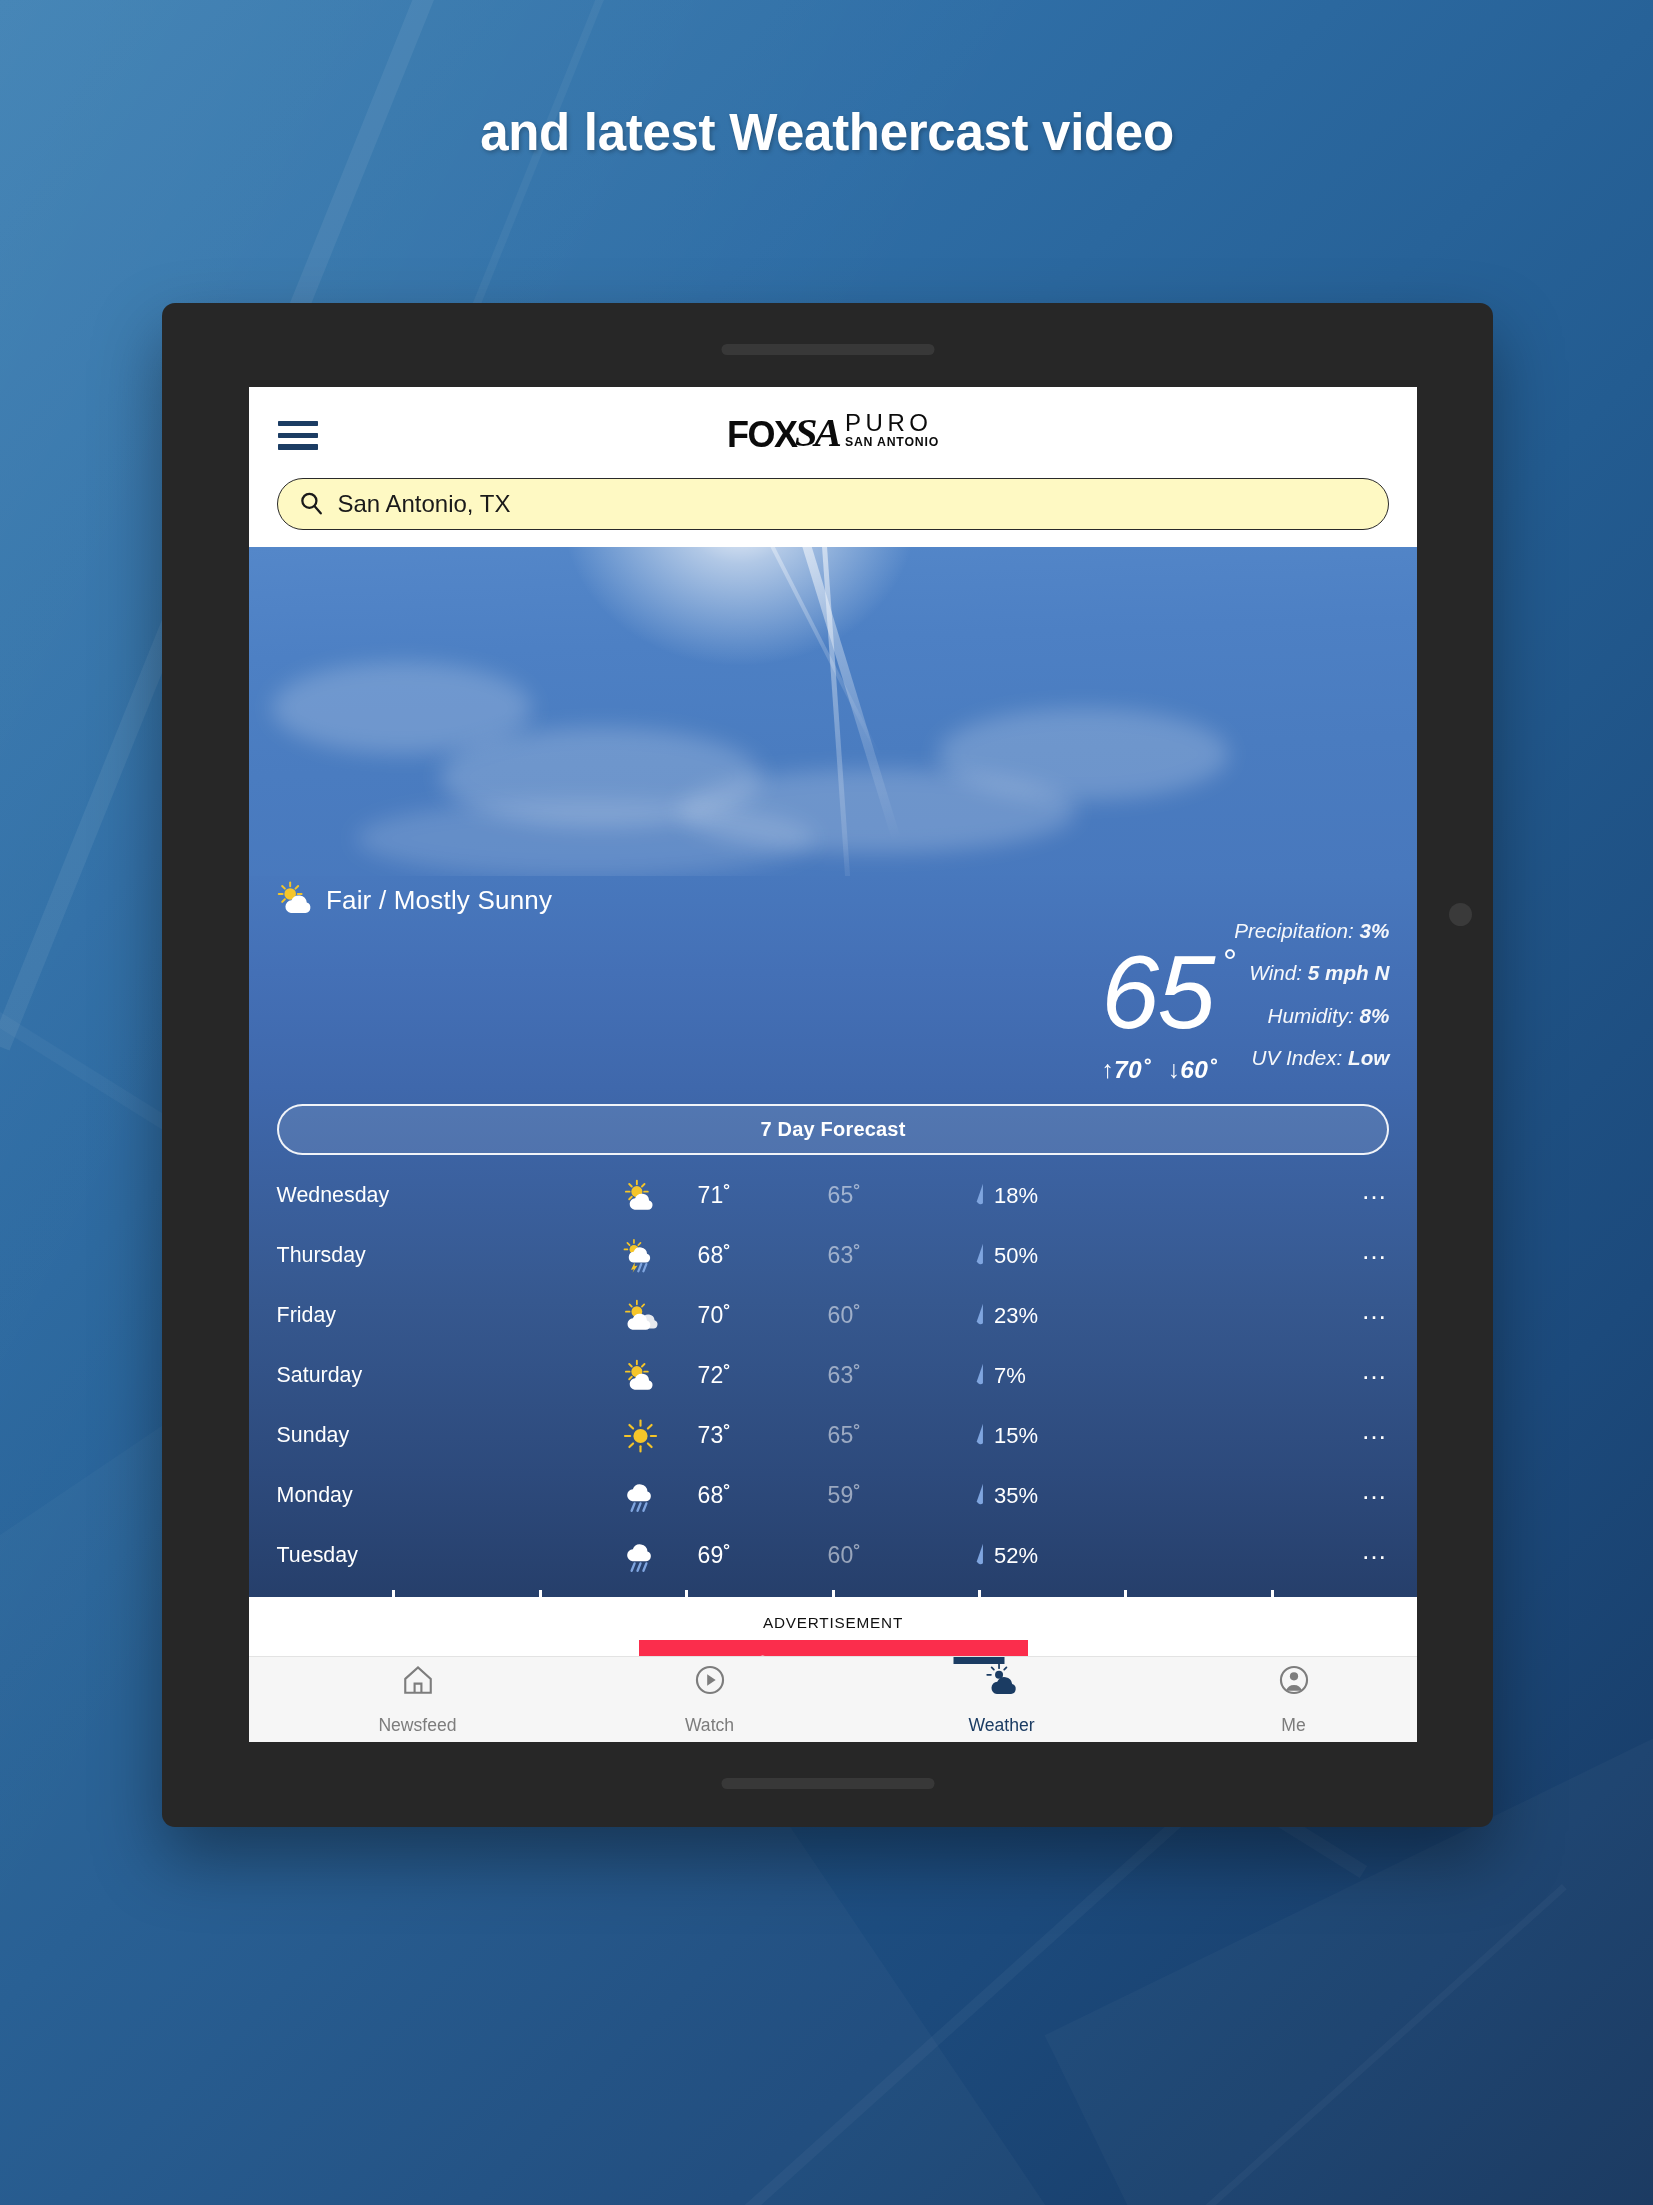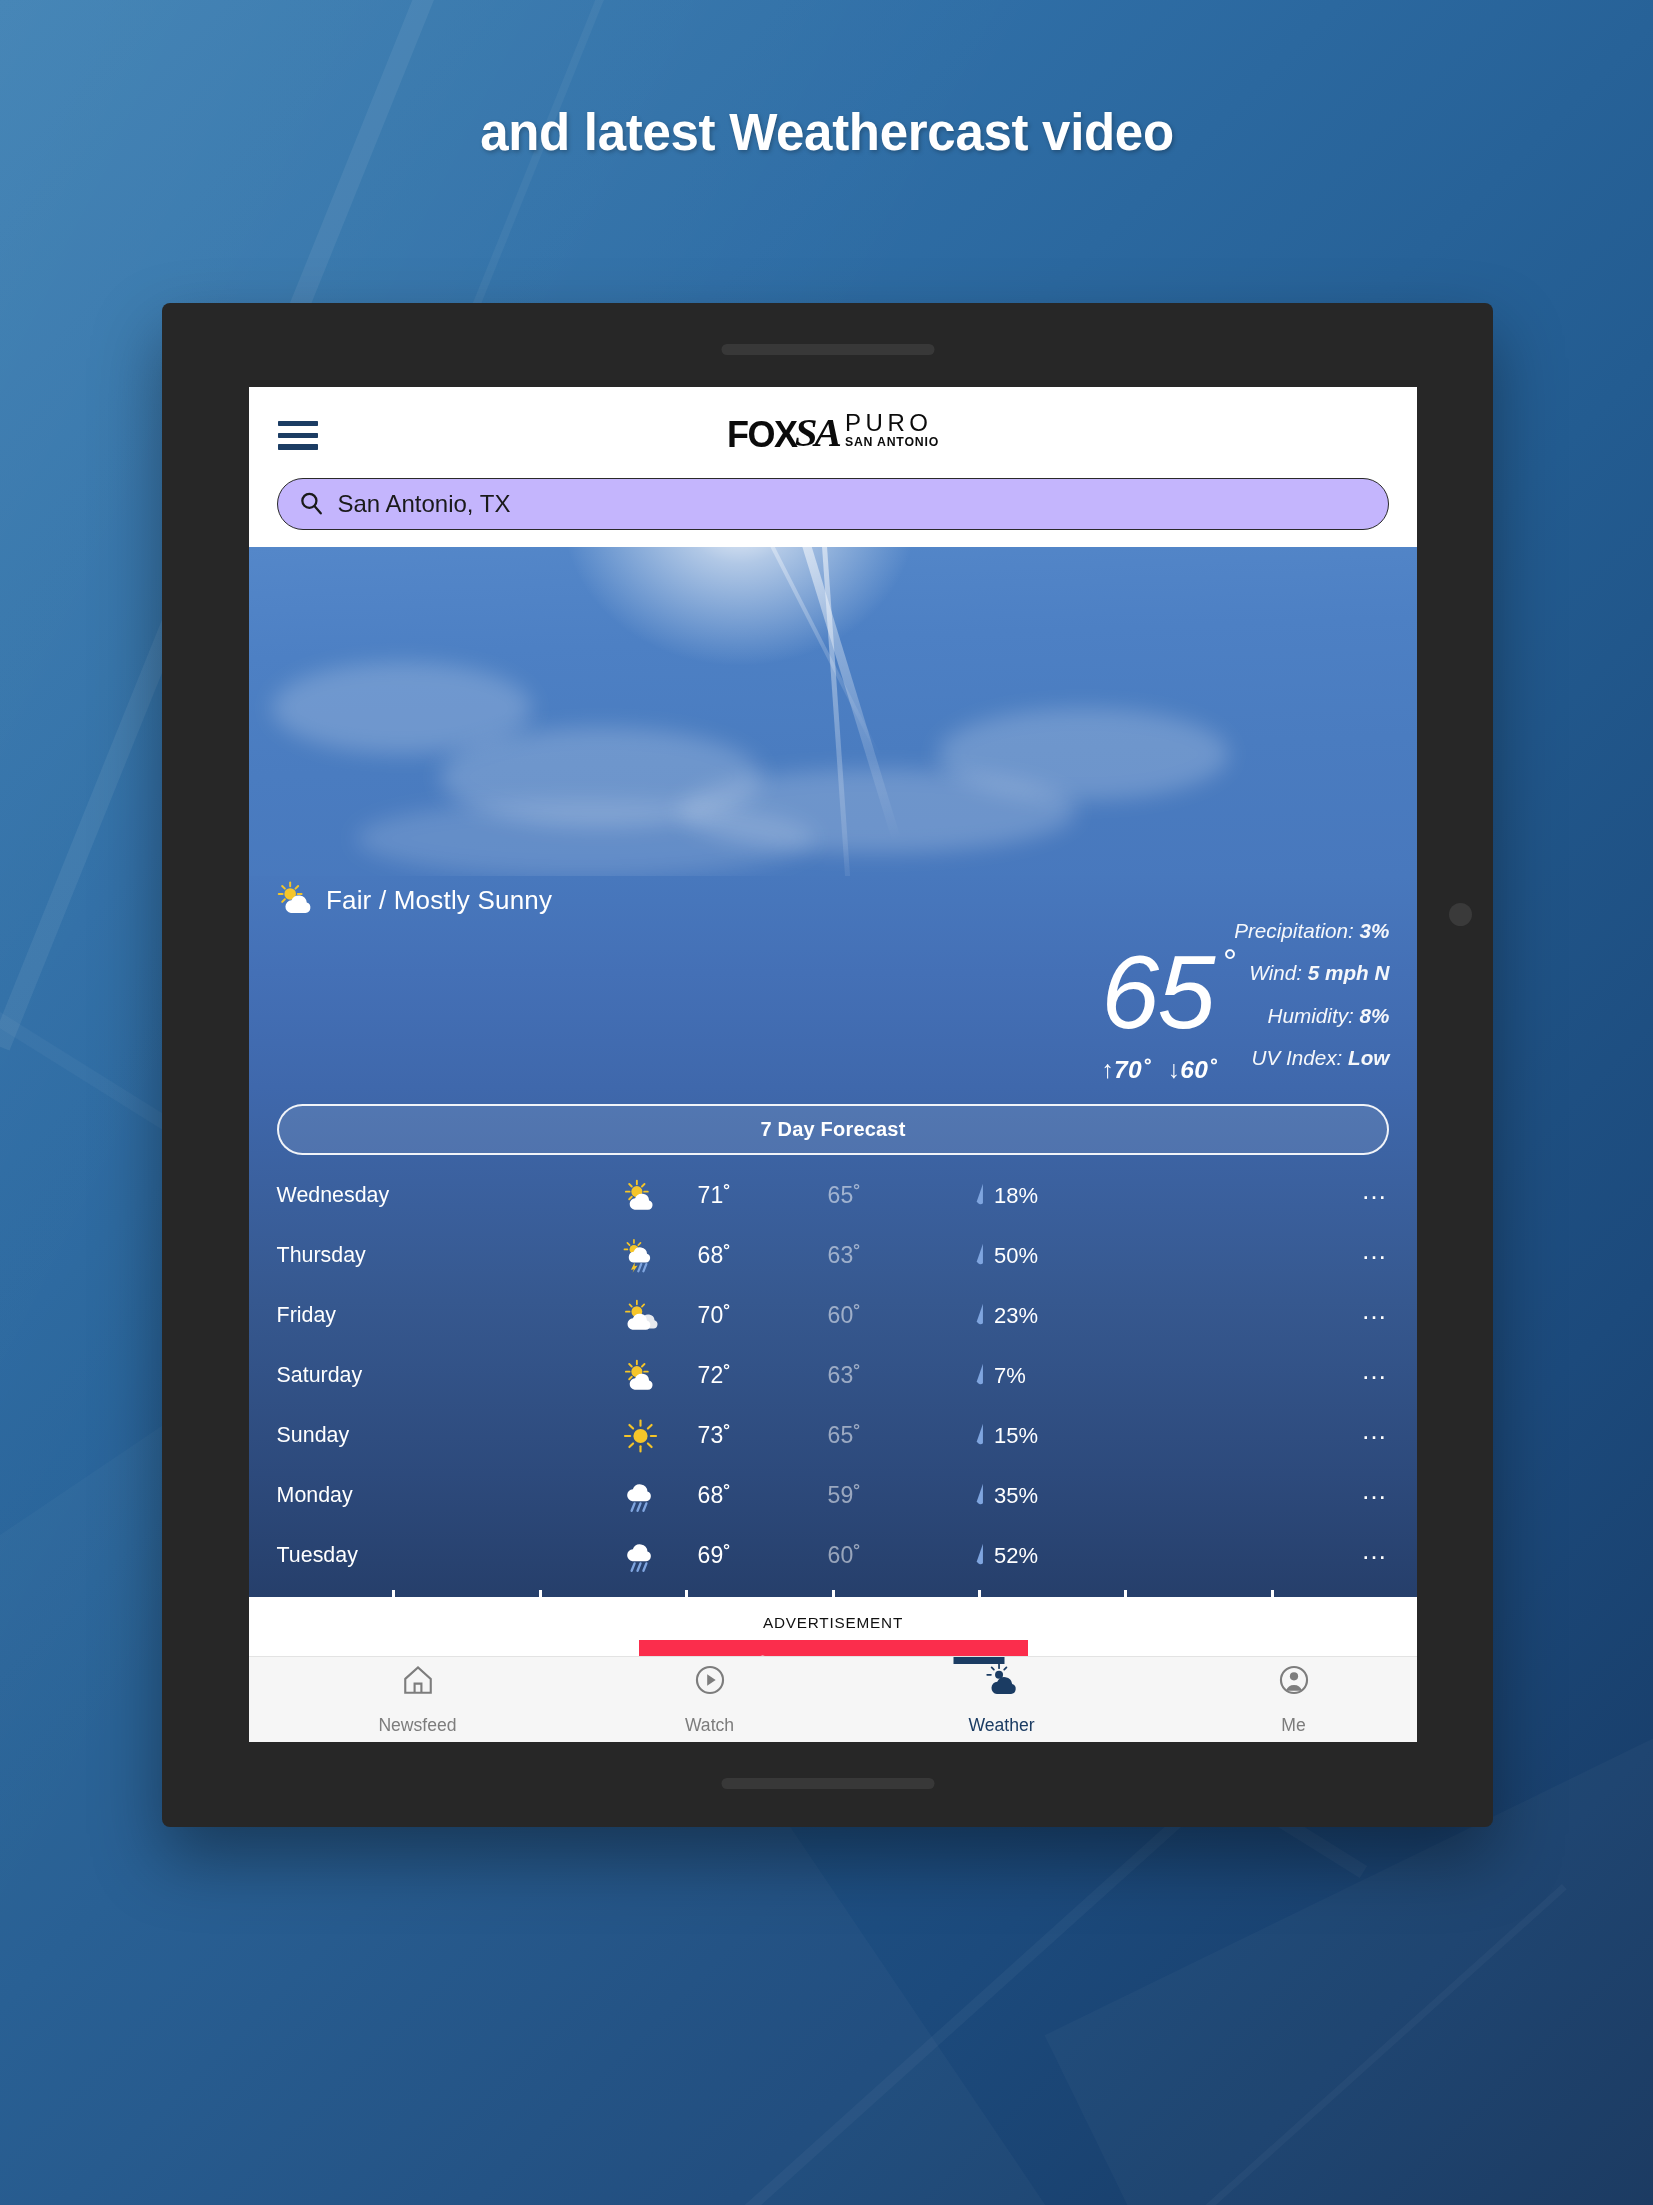--- a/index.html
+++ b/index.html
@@ -36,21 +36,21 @@
     letter-spacing:-0.3px;
     text-shadow:1.5px 2.3px 4.6px rgba(0,0,0,0.26);
     padding:0 130px;
   }
 
   
   .tablet{
     position:absolute; left:162px; top:303px;
     width:1331px; height:1524px;
     background:#272727;
-    border-radius:8px;
+    border-radius:13px;
     box-shadow:0 31px 69px rgba(0,0,0,0.38);
   }
   .speaker{
     position:absolute; left:50%; top:41px; transform:translateX(-50%);
     width:213px; height:10.7px; border-radius:5.4px; background:#383838;
   }
   .speaker.bottom{ top:auto; bottom:38px; }
   .camdot{
     position:absolute; right:21.4px; top:600px;
     width:23px; height:23px; border-radius:50%; background:#3a3a3a;
@@ -85,21 +85,21 @@
     font-family:"Liberation Serif", serif;
   }
   .logo-right{ display:flex; flex-direction:column; margin-left:4.6px; padding-bottom:3.1px;}
   .logo-puro{ font-size:24px; color:#0b0b0b; letter-spacing:4.6px; line-height:1.05; }
   .logo-sant{ font-size:12.3px; color:#0b0b0b; letter-spacing:0.8px; line-height:1.2; font-weight:bold;}
 
   .search-wrap{ padding:7.7px 27.6px 17px; }
   .search-box{
     display:flex; align-items:center; gap:13.8px;
     height:52px; border:1.5px solid #2a2a2a; border-radius:27.6px;
-    padding:0 20px; background:#c4b5fd;
+    padding:0 20px; background:#fef9c3;
   }
   .search-box .mag{ flex:0 0 auto; }
   .search-text{ font-size:24px; color:#1a1a1a; }
 
   
   .hero{
     position:relative; flex:0 0 auto; height:329px; overflow:hidden;
     background:
       radial-gradient(ellipse 322px 276px at 42% -10%, rgba(255,255,255,0.95) 0%, rgba(255,255,255,0.55) 18%, rgba(255,255,255,0) 55%),
       linear-gradient(178deg,#5487c9 0%, #4d80c4 30%, #4a7cc0 62%, #4878bd 100%);

